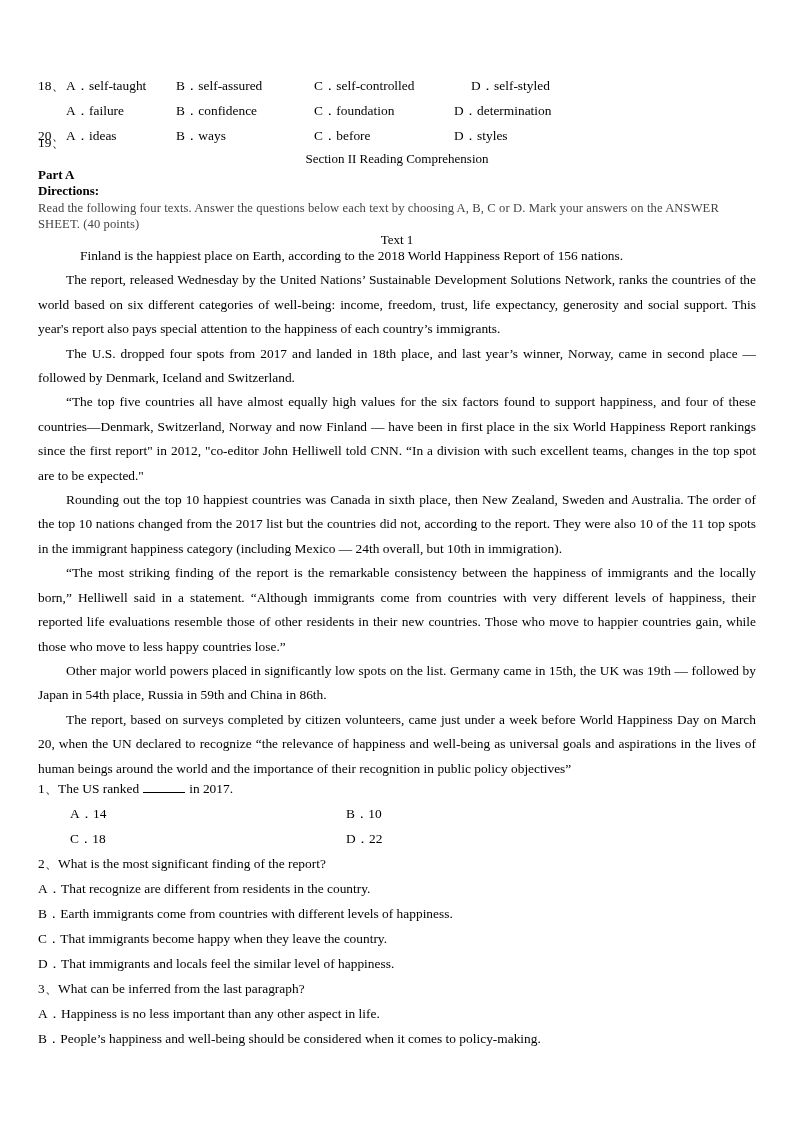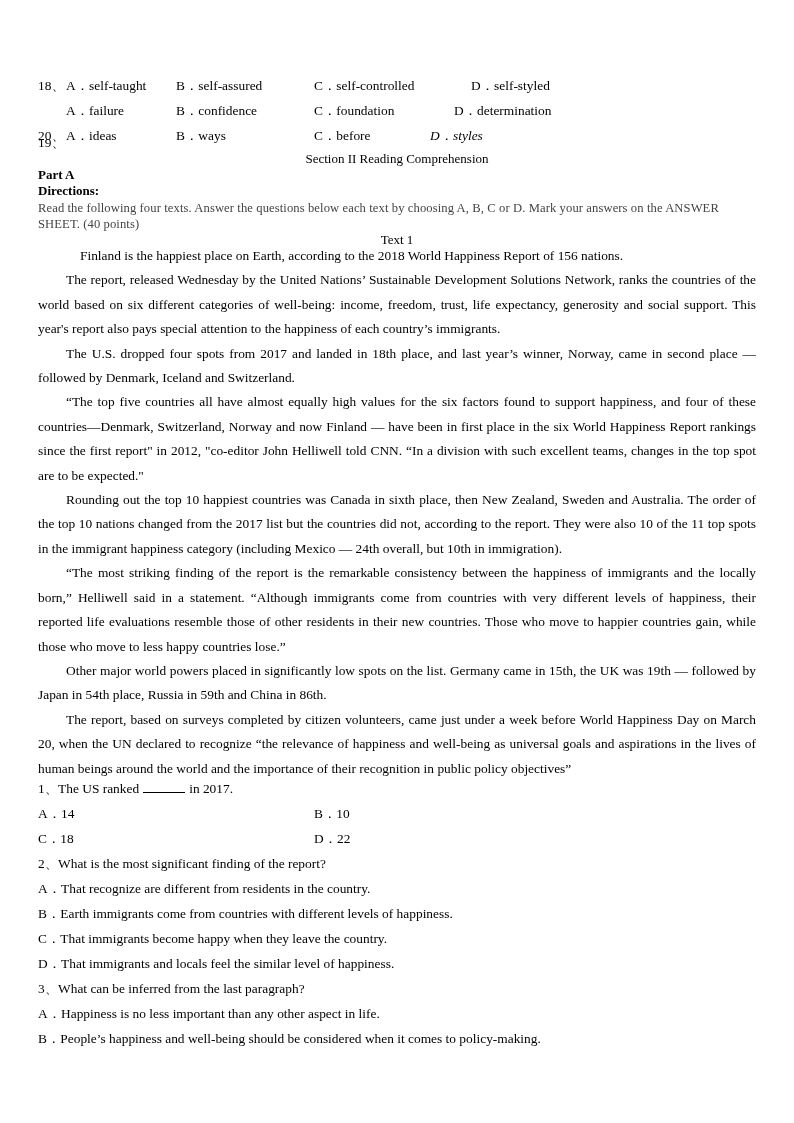--- a/index.html
+++ b/index.html
@@ -12,21 +12,21 @@
     .part { position: absolute; left: 38px; top: 167px; font-size: 13px; font-weight: bold; }
     .dir-label { position: absolute; left: 38px; top: 183px; font-size: 13px; font-weight: bold; }
     .dir-text { position: absolute; left: 38px; top: 200px; width: 720px; font-size: 12.6px; color: #444; line-height: 16px; letter-spacing: 0.1px; }
     .text-title { position: absolute; left: 0; width: 794px; top: 232px; text-align: center; font-size: 13px; }
     .passage { position: absolute; left: 38px; top: 244px; width: 718px; line-height: 24.4px; text-align: justify; }
     .passage p { margin: 0; text-indent: 28px; }
     .passage p.first { text-indent: 42px; }
     .questions { position: absolute; left: 38px; top: 776px; width: 718px; line-height: 25px; }
     .q { white-space: nowrap; }
     .opt2 { position: relative; height: 25px; }
-    .opt2 span { position: absolute; top: 0; white-space: nowrap; }
+    .opt2 span { position: absolute; top: 0; white-space: nowrap; margin-left: 32px; }
     .blank { display: inline-block; width: 42px; border-bottom: 1px solid #000; height: 12px; vertical-align: baseline; margin: 0 4px; }
   </style>
 </head>
 <body>
 
 <div class="serif">
   <div class="row opt-row" style="top:77px;">
     <span class="col" style="left:0;">18、</span>
     <span class="col" style="left:28px;">A．self-taught</span>
     <span class="col" style="left:138px;">B．self-assured</span>
@@ -38,21 +38,21 @@
     <span class="col" style="left:28px;">A．failure</span>
     <span class="col" style="left:138px;">B．confidence</span>
     <span class="col" style="left:276px;">C．foundation</span>
     <span class="col" style="left:416px;">D．determination</span>
   </div>
   <div class="row opt-row" style="top:127px;">
     <span class="col" style="left:0;">20、</span>
     <span class="col" style="left:28px;">A．ideas</span>
     <span class="col" style="left:138px;">B．ways</span>
     <span class="col" style="left:276px;">C．before</span>
-    <span class="col" style="left:392px;font-style:italic;">D．styles</span>
+    <span class="col" style="left:416px;">D．styles</span>
   </div>
 </div>
 
 <div class="section-title mono">Section II Reading Comprehension</div>
 <div class="part mono">Part A</div>
 <div class="dir-label mono">Directions:</div>
 <div class="dir-text mono">Read the following four texts. Answer the questions below each text by choosing A, B, C or D. Mark your answers on the ANSWER SHEET. (40 points)</div>
 
 <div class="text-title mono">Text 1</div>
 <div class="passage serif">

